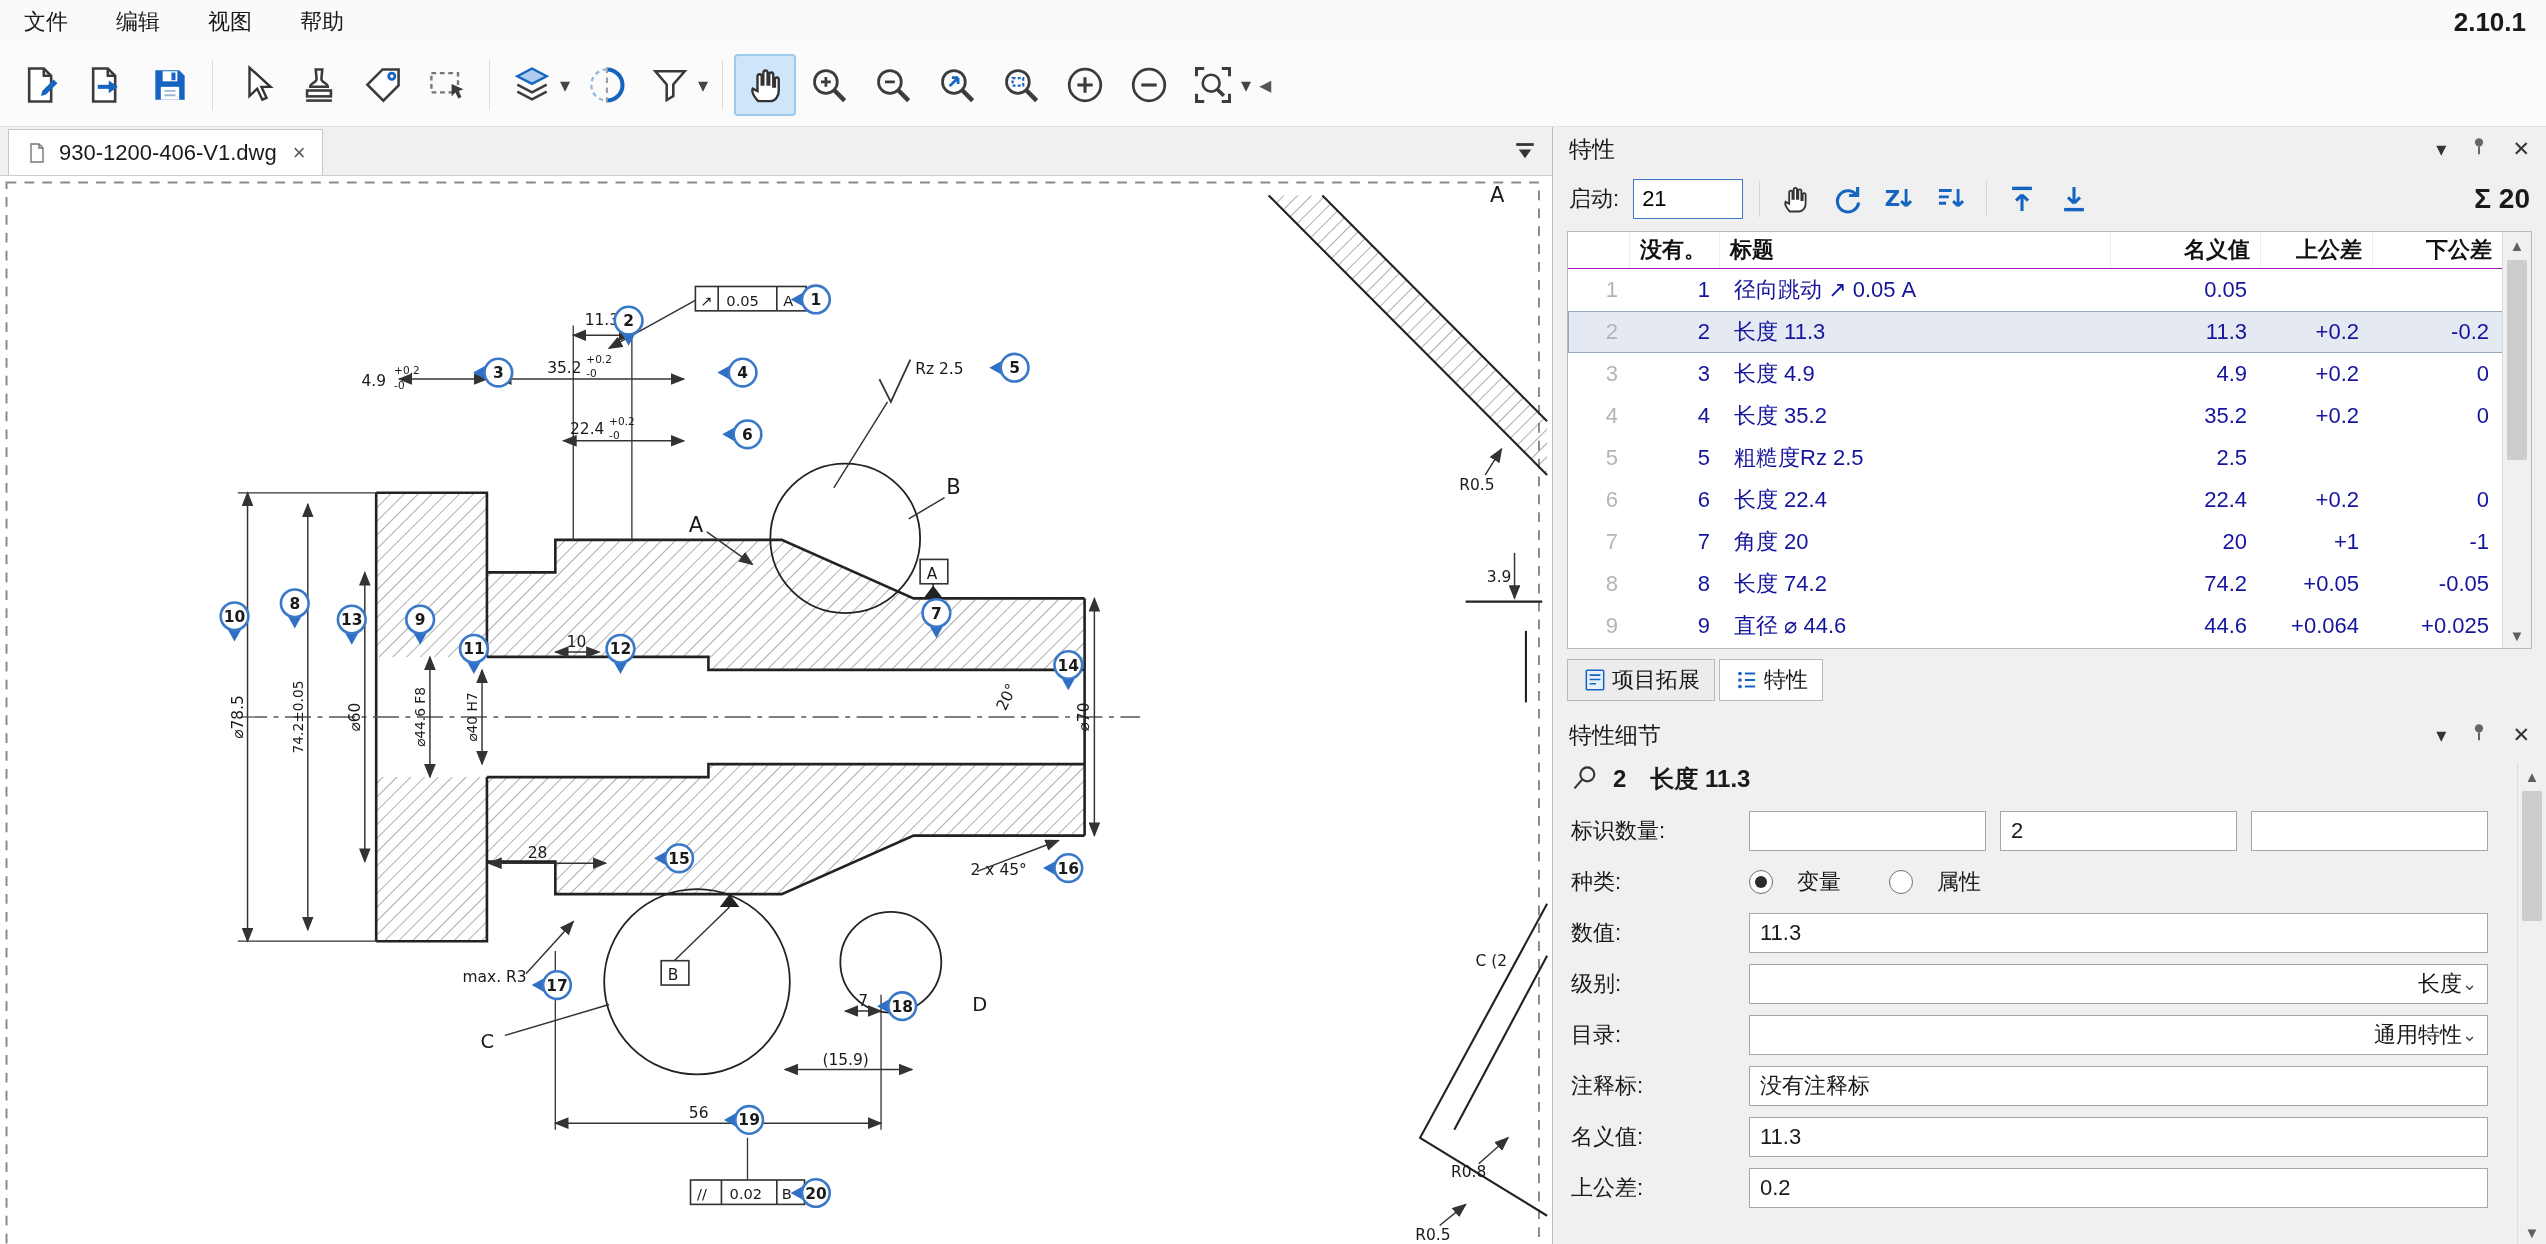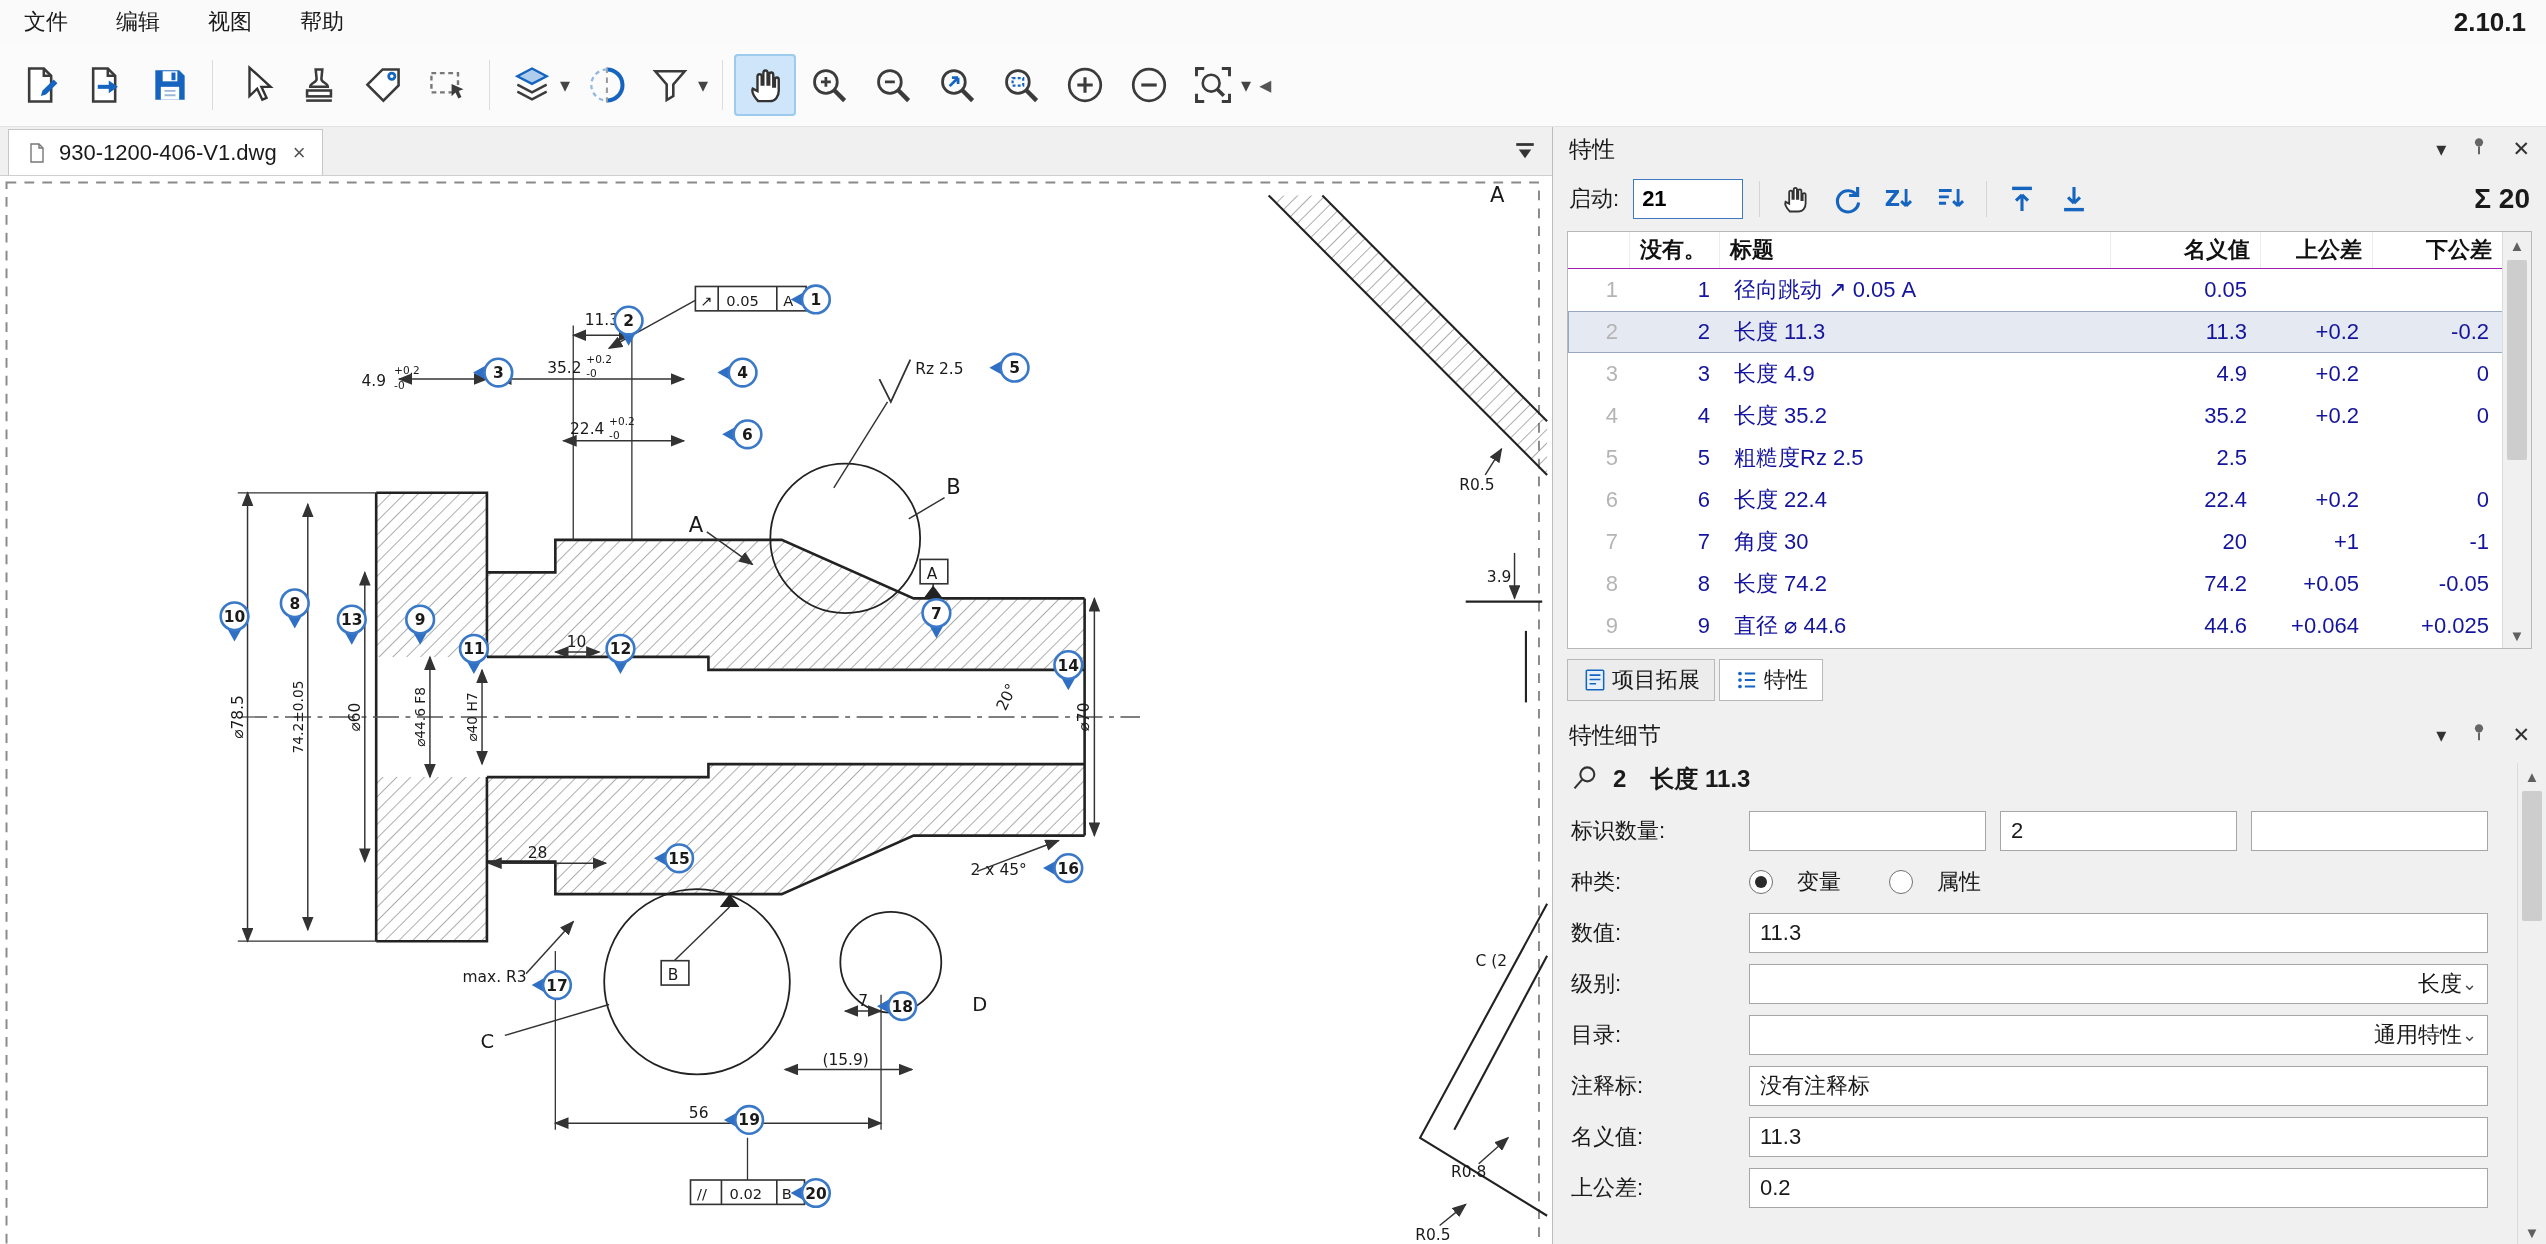--- a/index.html
+++ b/index.html
@@ -37,21 +37,21 @@
   
   #right-col{flex:1;background:#f0f0f0;border-left:1px solid #bdbdbd;
              display:flex;flex-direction:column;overflow:hidden;}
   .panel-header{height:44px;display:flex;align-items:center;padding:0 16px;font-size:23px;}
   .panel-header .ph-icons{margin-left:auto;display:flex;align-items:center;gap:22px;color:#333;}
   .ph-caret{font-size:20px;}
   .ph-pin svg{width:22px;height:22px;}
   .ph-close{font-size:21px;}
   #props-toolbar{height:56px;display:flex;align-items:center;padding:0 16px;gap:14px;font-size:22px;}
   #start-input{width:92px;height:38px;border:1px solid #3d7ac0;background:#fff;
-               font-size:22px;padding:0 8px;font-family:inherit;font-weight:bold;}
+               font-size:22px;padding:0 8px;font-family:inherit;}
   .picon{width:38px;height:38px;display:flex;align-items:center;justify-content:center;}
   .picon svg{width:34px;height:34px;}
   .psep{width:1px;height:36px;background:#d5d5d5;margin:0 2px;}
   #sum-label{margin-left:auto;font-weight:bold;font-size:28px;}
   #table-wrap{margin:4px 14px 0 14px;background:#fff;border:1px solid #b8b8b8;
               height:416px;position:relative;overflow:hidden;}
   #table-inner{position:absolute;left:0;top:0;right:28px;bottom:0;}
   .t-head,.t-row{display:grid;grid-template-columns:62px 90px 1fr 150px 112px 130px;align-items:center;}
   .t-head{height:36px;font-size:22px;font-weight:bold;color:#111;border-bottom:1px solid #a21caf;}
   .t-head>div{padding:0 10px;border-right:1px solid #ececec;height:100%;display:flex;align-items:center;}
@@ -614,21 +614,21 @@
                   <div class="c-idx">6</div>
                   <div class="c-num">6</div>
                   <div class="c-title">长度 22.4</div>
                   <div class="c-nom">22.4</div>
                   <div class="c-up">+0.2</div>
                   <div class="c-low">0</div>
                 </div>
                 <div class="t-row">
                   <div class="c-idx">7</div>
                   <div class="c-num">7</div>
-                  <div class="c-title">角度 30</div>
+                  <div class="c-title">角度 20</div>
                   <div class="c-nom">20</div>
                   <div class="c-up">+1</div>
                   <div class="c-low">-1</div>
                 </div>
                 <div class="t-row">
                   <div class="c-idx">8</div>
                   <div class="c-num">8</div>
                   <div class="c-title">长度 74.2</div>
                   <div class="c-nom">74.2</div>
                   <div class="c-up">+0.05</div>

